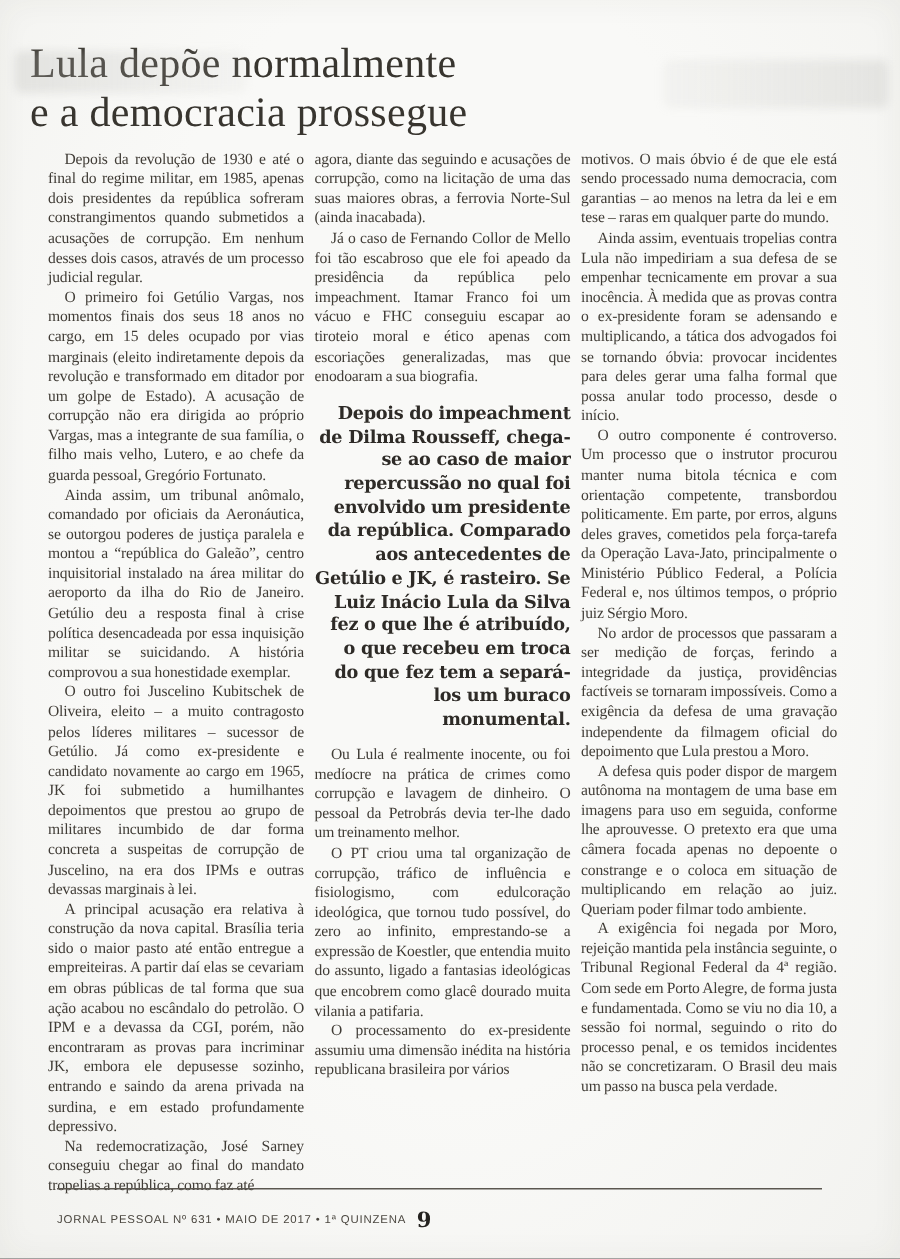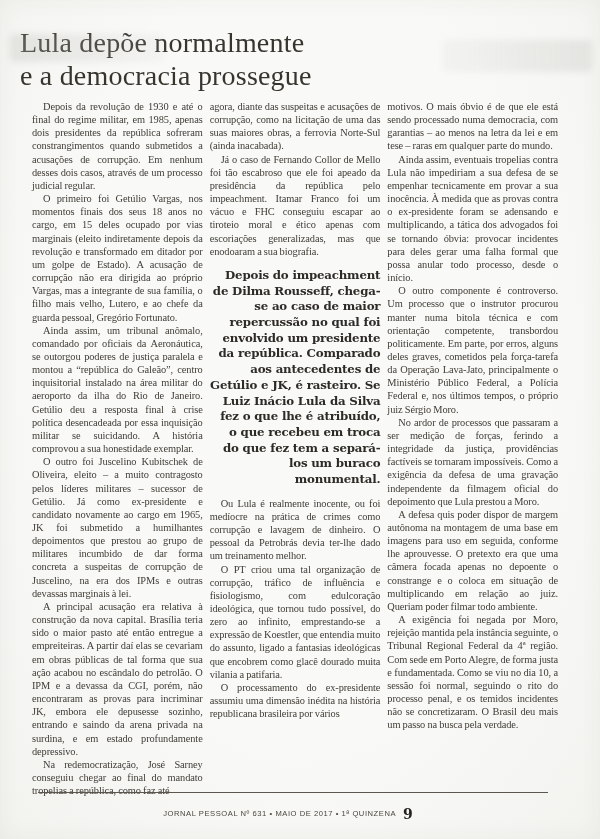--- a/index.html
+++ b/index.html
@@ -56,21 +56,21 @@
     letter-spacing:-.2px;
   }
   .footer-rule{
     position:absolute;
     left:38px; right:52px; bottom:46px;
     border-top:1.3px solid #5b5750;
   }
   .footer-line{
     position:absolute;
     left:38px; right:62px; bottom:20px;
-    text-align:center;
+    text-align:left;
     font-family:"Liberation Sans", sans-serif;
     font-size:7.6px;
     letter-spacing:.55px;
     color:#4a463f;
     white-space:nowrap;
   }
   .page-number{
     font-family:"DejaVu Serif", serif;
     font-weight:700;
     font-size:14px;
@@ -96,21 +96,21 @@
     <div class="col">
       <p class="ind">Depois da revolução de 1930 e até o final do regime militar, em 1985, apenas dois presidentes da república sofreram constrangimentos quando submetidos a acusações de corrupção. Em nenhum desses dois casos, através de um processo judicial regular.</p>
       <p class="ind">O primeiro foi Getúlio Vargas, nos momentos finais dos seus 18 anos no cargo, em 15 deles ocupado por vias marginais (eleito indiretamente depois da revolução e transformado em ditador por um golpe de Estado). A acusação de corrupção não era dirigida ao próprio Vargas, mas a integrante de sua família, o filho mais velho, Lutero, e ao chefe da guarda pessoal, Gregório Fortunato.</p>
       <p class="ind">Ainda assim, um tribunal anômalo, comandado por oficiais da Aeronáutica, se outorgou poderes de justiça paralela e montou a “república do Galeão”, centro inquisitorial instalado na área militar do aeroporto da ilha do Rio de Janeiro. Getúlio deu a resposta final à crise política desencadeada por essa inquisição militar se suicidando. A história comprovou a sua honestidade exemplar.</p>
       <p class="ind">O outro foi Juscelino Kubitschek de Oliveira, eleito – a muito contragosto pelos líderes militares – sucessor de Getúlio. Já como ex-presidente e candidato novamente ao cargo em 1965, JK foi submetido a humilhantes depoimentos que prestou ao grupo de militares incumbido de dar forma concreta a suspeitas de corrupção de Juscelino, na era dos IPMs e outras devassas marginais à lei.</p>
       <p class="ind">A principal acusação era relativa à construção da nova capital. Brasília teria sido o maior pasto até então entregue a empreiteiras. A partir daí elas se cevariam em obras públicas de tal forma que sua ação acabou no escândalo do petrolão. O IPM e a devassa da CGI, porém, não encontraram as provas para incriminar JK, embora ele depusesse sozinho, entrando e saindo da arena privada na surdina, e em estado profundamente depressivo.</p>
       <p class="ind">Na redemocratização, José Sarney conseguiu chegar ao final do mandato tropelias a república, como faz até</p>
     </div>
 
     <div class="col">
-      <p>agora, diante das suspeitas e acusações de corrupção, como na licitação de uma das suas maiores obras, a ferrovia Norte-Sul (ainda inacabada).</p>
+      <p>agora, diante das seguindo e acusações de corrupção, como na licitação de uma das suas maiores obras, a ferrovia Norte-Sul (ainda inacabada).</p>
       <p class="ind">Já o caso de Fernando Collor de Mello foi tão escabroso que ele foi apeado da presidência da república pelo impeachment. Itamar Franco foi um vácuo e FHC conseguiu escapar ao tiroteio moral e ético apenas com escoriações generalizadas, mas que enodoaram a sua biografia.</p>
       <div class="pullquote">Depois do impeachment de Dilma Rousseff, chega-se ao caso de maior repercussão no qual foi envolvido um presidente da república. Comparado aos antecedentes de Getúlio e JK, é rasteiro. Se Luiz Inácio Lula da Silva fez o que lhe é atribuído, o que recebeu em troca do que fez tem a separá-los um buraco monumental.</div>
       <p class="ind">Ou Lula é realmente inocente, ou foi medíocre na prática de crimes como corrupção e lavagem de dinheiro. O pessoal da Petrobrás devia ter-lhe dado um treinamento melhor.</p>
       <p class="ind">O PT criou uma tal organização de corrupção, tráfico de influência e fisiologismo, com edulcoração ideológica, que tornou tudo possível, do zero ao infinito, emprestando-se a expressão de Koestler, que entendia muito do assunto, ligado a fantasias ideológicas que encobrem como glacê dourado muita vilania a patifaria.</p>
       <p class="ind">O processamento do ex-presidente assumiu uma dimensão inédita na história republicana brasileira por vários</p>
     </div>
 
     <div class="col">
       <p>motivos. O mais óbvio é de que ele está sendo processado numa democracia, com garantias – ao menos na letra da lei e em tese – raras em qualquer parte do mundo.</p>
       <p class="ind">Ainda assim, eventuais tropelias contra Lula não impediriam a sua defesa de se empenhar tecnicamente em provar a sua inocência. À medida que as provas contra o ex-presidente foram se adensando e multiplicando, a tática dos advogados foi se tornando óbvia: provocar incidentes para deles gerar uma falha formal que possa anular todo processo, desde o início.</p>

